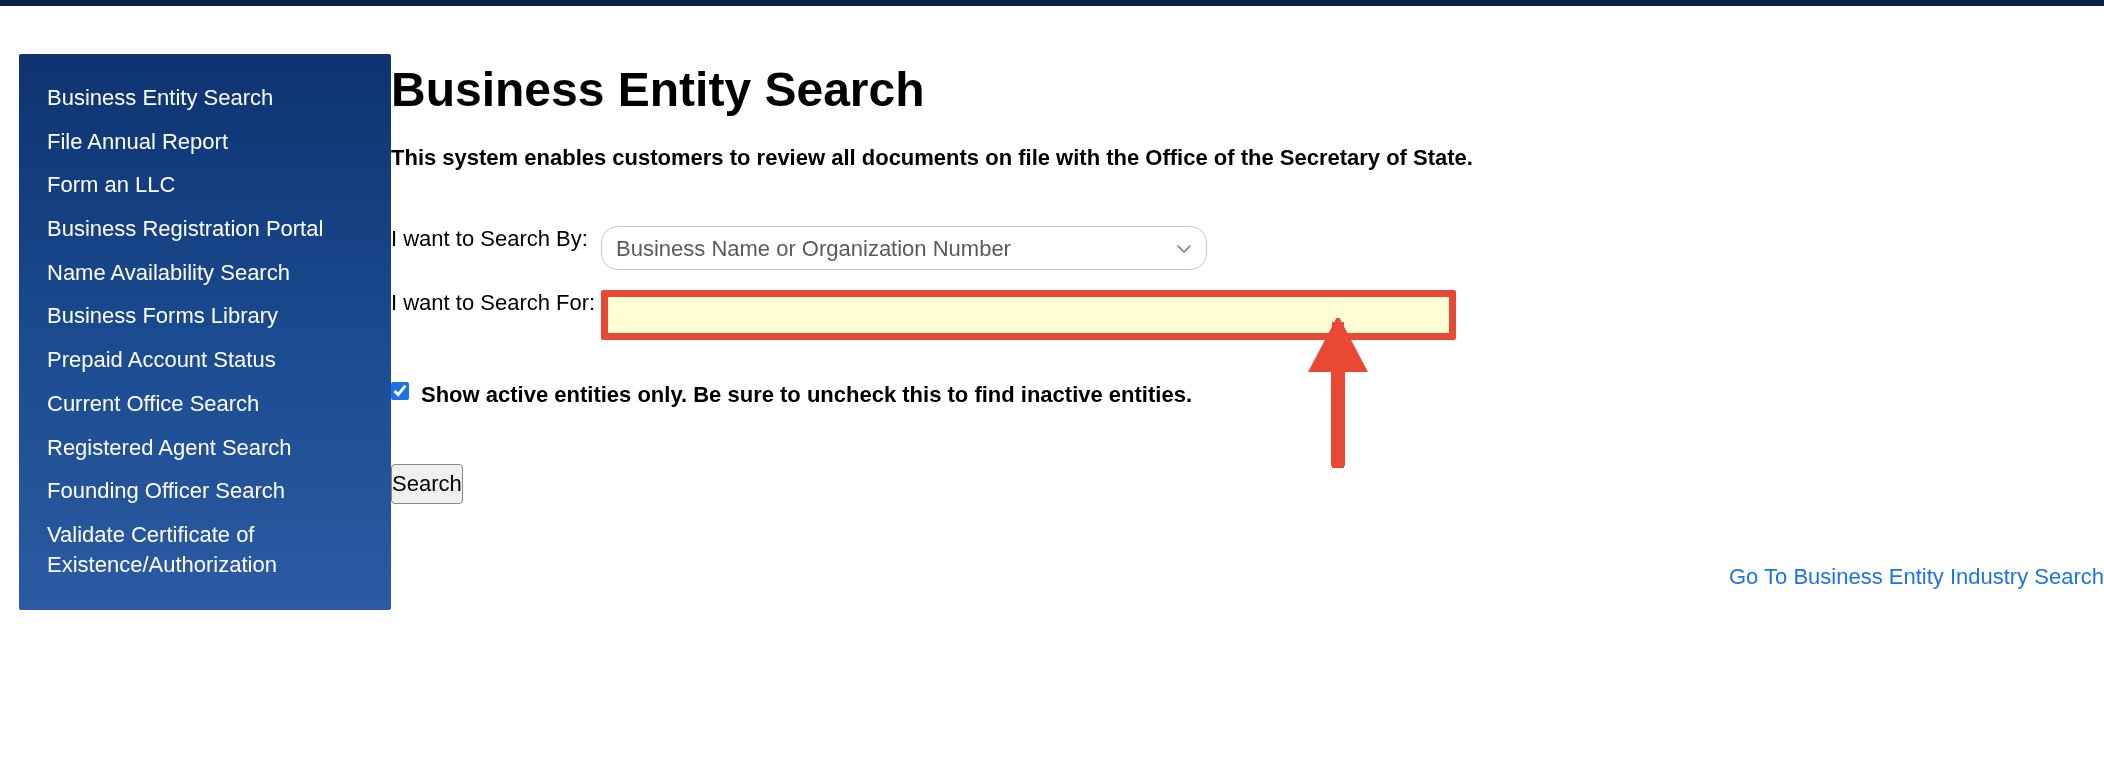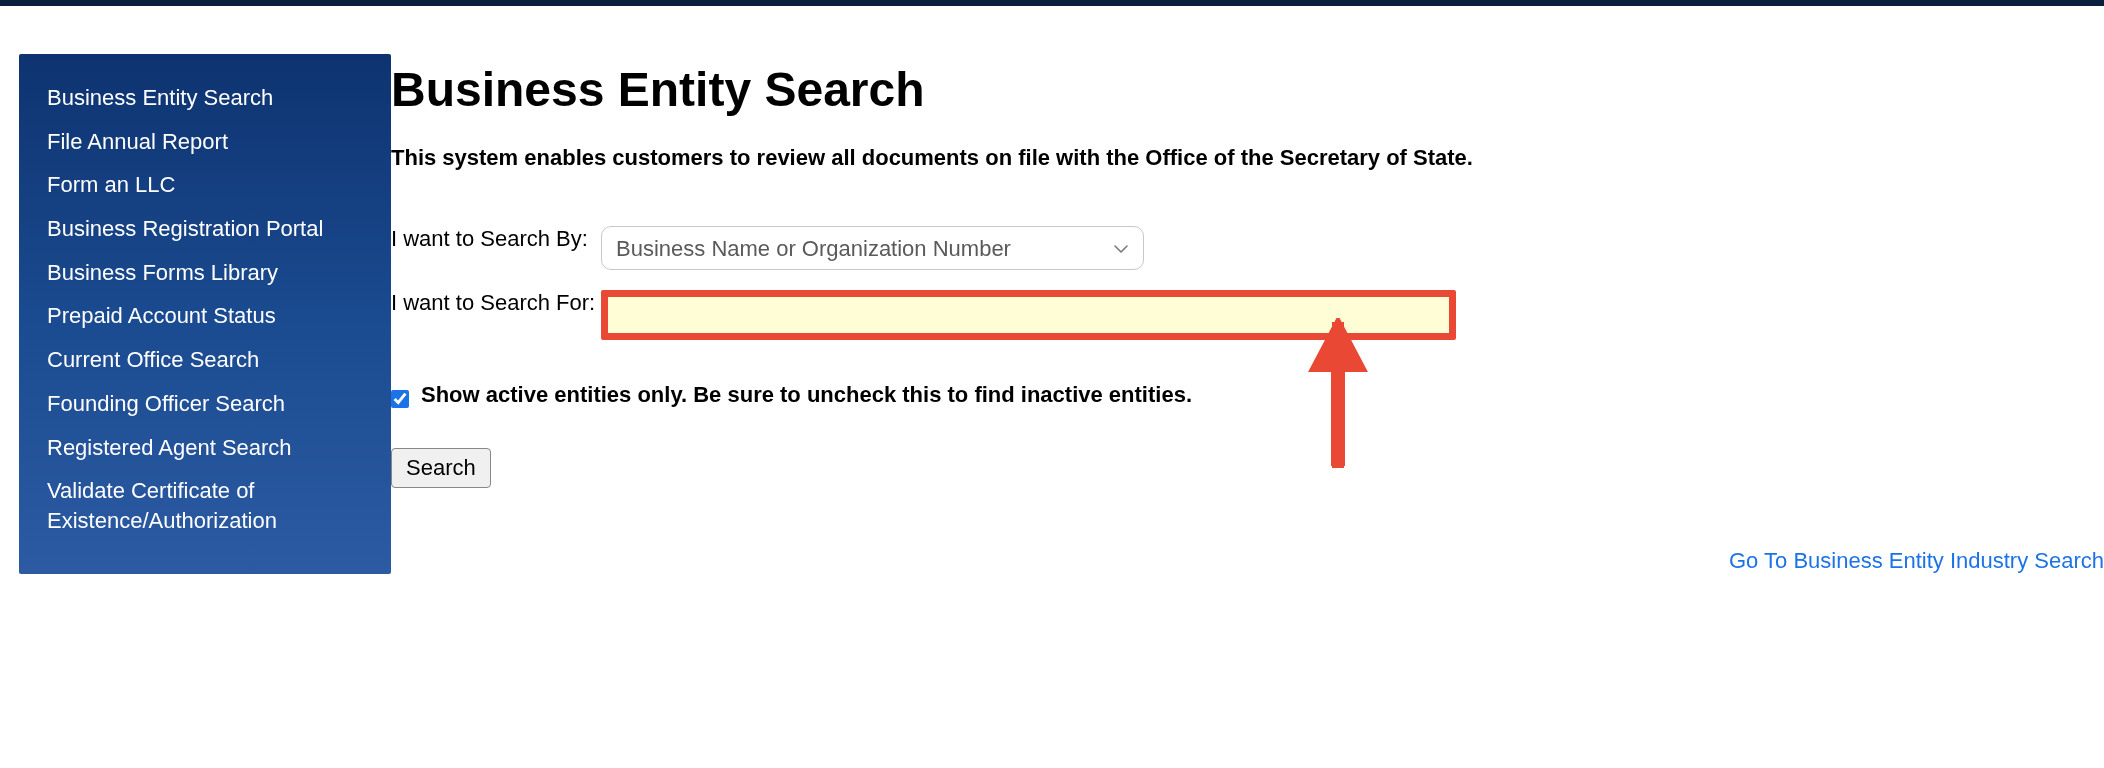--- a/index.html
+++ b/index.html
@@ -65,25 +65,25 @@
       width: 210px;
       flex-shrink: 0;
     }
     .select-wrap {
       position: relative;
       display: inline-block;
     }
     .form-select {
       font-size: 22px;
       color: #5a5a5a;
-      width: 543px;
+      width: 606px;
       height: 44px;
       padding: 4px 40px 4px 14px;
       border: 1px solid #c8c8c8;
-      border-radius: 10px;
+      border-radius: 17px;
       background: #fff;
       appearance: none;
       cursor: pointer;
     }
     .select-caret {
       position: absolute;
       right: 16px;
       top: 50%;
       transform: translateY(-50%);
       pointer-events: none;
@@ -99,39 +99,39 @@
       border: none;
       width: 100%;
       height: 100%;
       background: transparent;
       padding: 0 10px;
       font-size: 20px;
       outline: none;
     }
     .checkbox-row {
       display: flex;
-      align-items: flex-end;
+      align-items: flex-start;
       margin-top: 42px;
-      margin-bottom: 40px;
+      margin-bottom: 56px;
     }
     .checkbox {
       width: 18px;
       height: 18px;
       accent-color: #1c73e8;
       margin-right: 12px;
       cursor: pointer;
     }
     .checkbox-label {
       font-size: 22px;
       font-weight: 700;
       color: #000;
     }
     .search-button {
       font-size: 22px;
-      padding: 6px 14px;
+      padding: 6px 0;
       border: 1px solid #888;
       border-radius: 4px;
       background: #f0f0f0;
       cursor: pointer;
     }
     .link-row {
       margin-top: 60px;
       text-align: right;
     }
     .industry-link {
@@ -151,25 +151,26 @@
 <body>
 
 <div class="topbar"></div>
 
 <div class="container">
   <nav class="sidebar">
     <a class="sidebar-item">Business Entity Search</a>
     <a class="sidebar-item">File Annual Report</a>
     <a class="sidebar-item">Form an LLC</a>
     <a class="sidebar-item">Business Registration Portal</a>
+    <a class="sidebar-item">Name Availability Search</a>
     <a class="sidebar-item">Business Forms Library</a>
     <a class="sidebar-item">Prepaid Account Status</a>
     <a class="sidebar-item">Current Office Search</a>
+    <a class="sidebar-item">Registered Agent Search</a>
     <a class="sidebar-item">Founding Officer Search</a>
-    <a class="sidebar-item">Registered Agent Search</a>
     <a class="sidebar-item">Validate Certificate of Existence/Authorization</a>
   </nav>
 
   <main class="main">
     <h1 class="page-title">Business Entity Search</h1>
     <p class="page-subtitle">This system enables customers to review all documents on file with the Office of the Secretary of State.</p>
 
     <div class="form-row">
       <label class="form-label">I want to Search By:</label>
       <div class="select-wrap">

